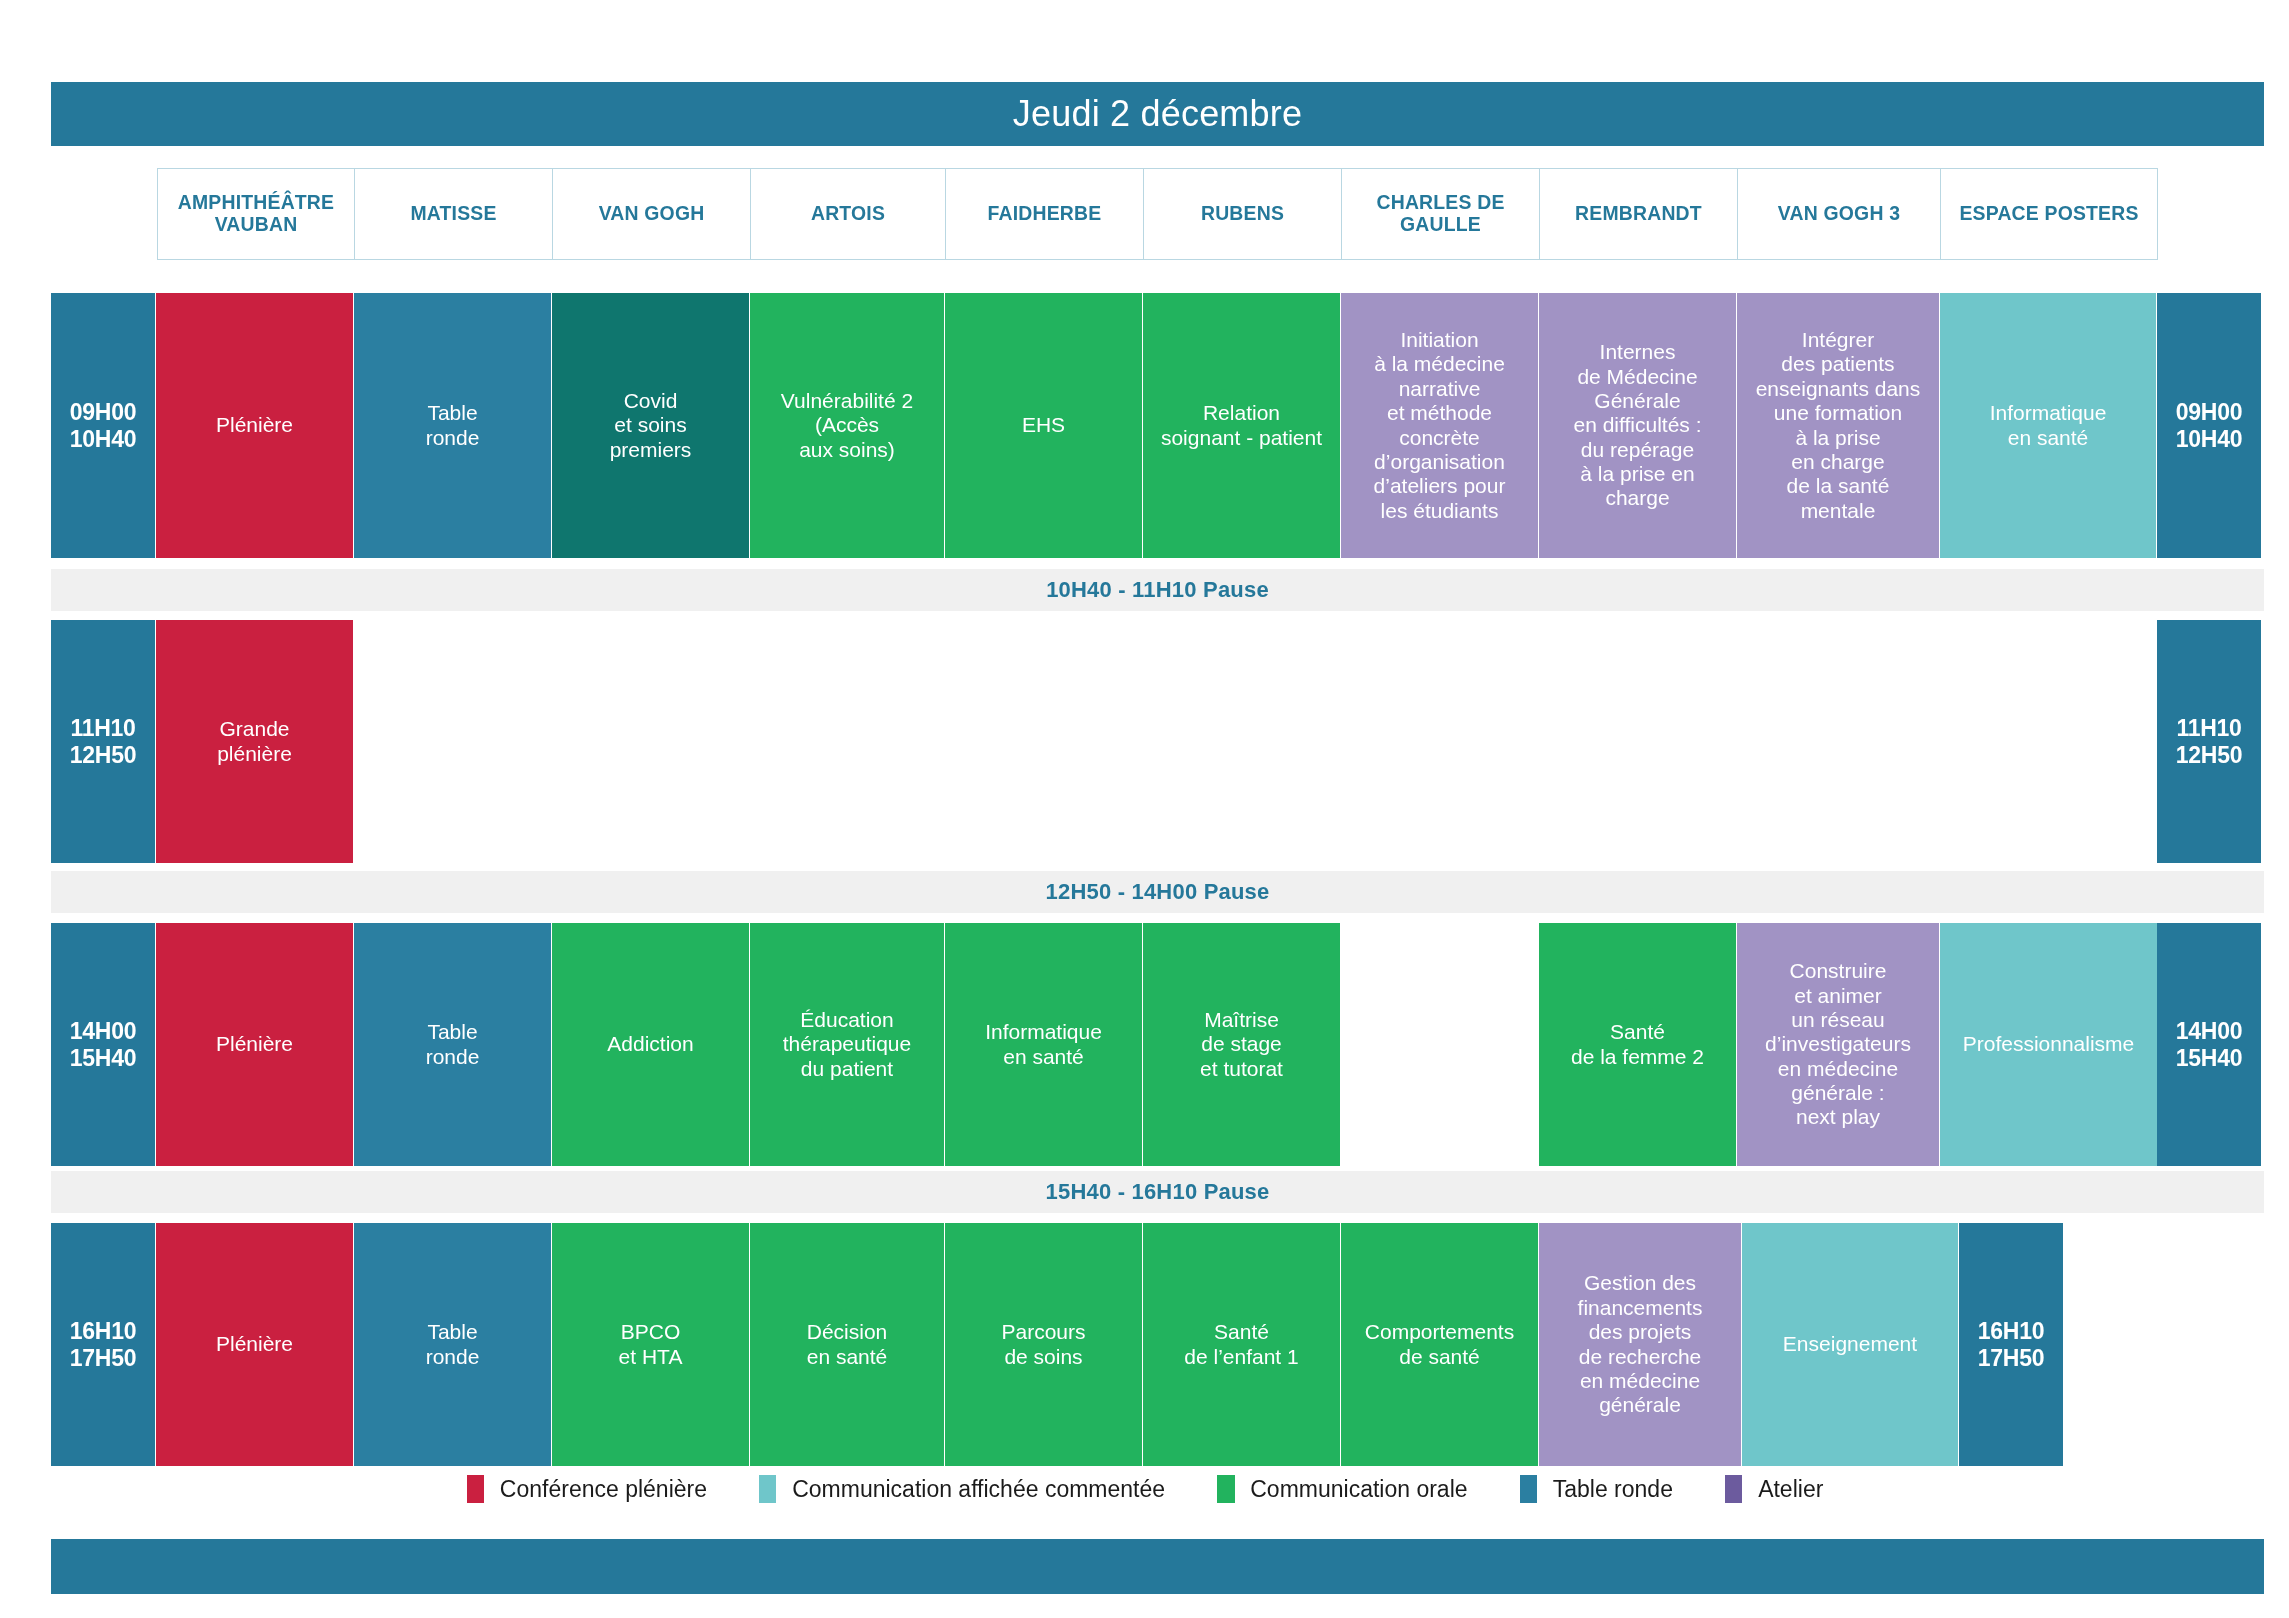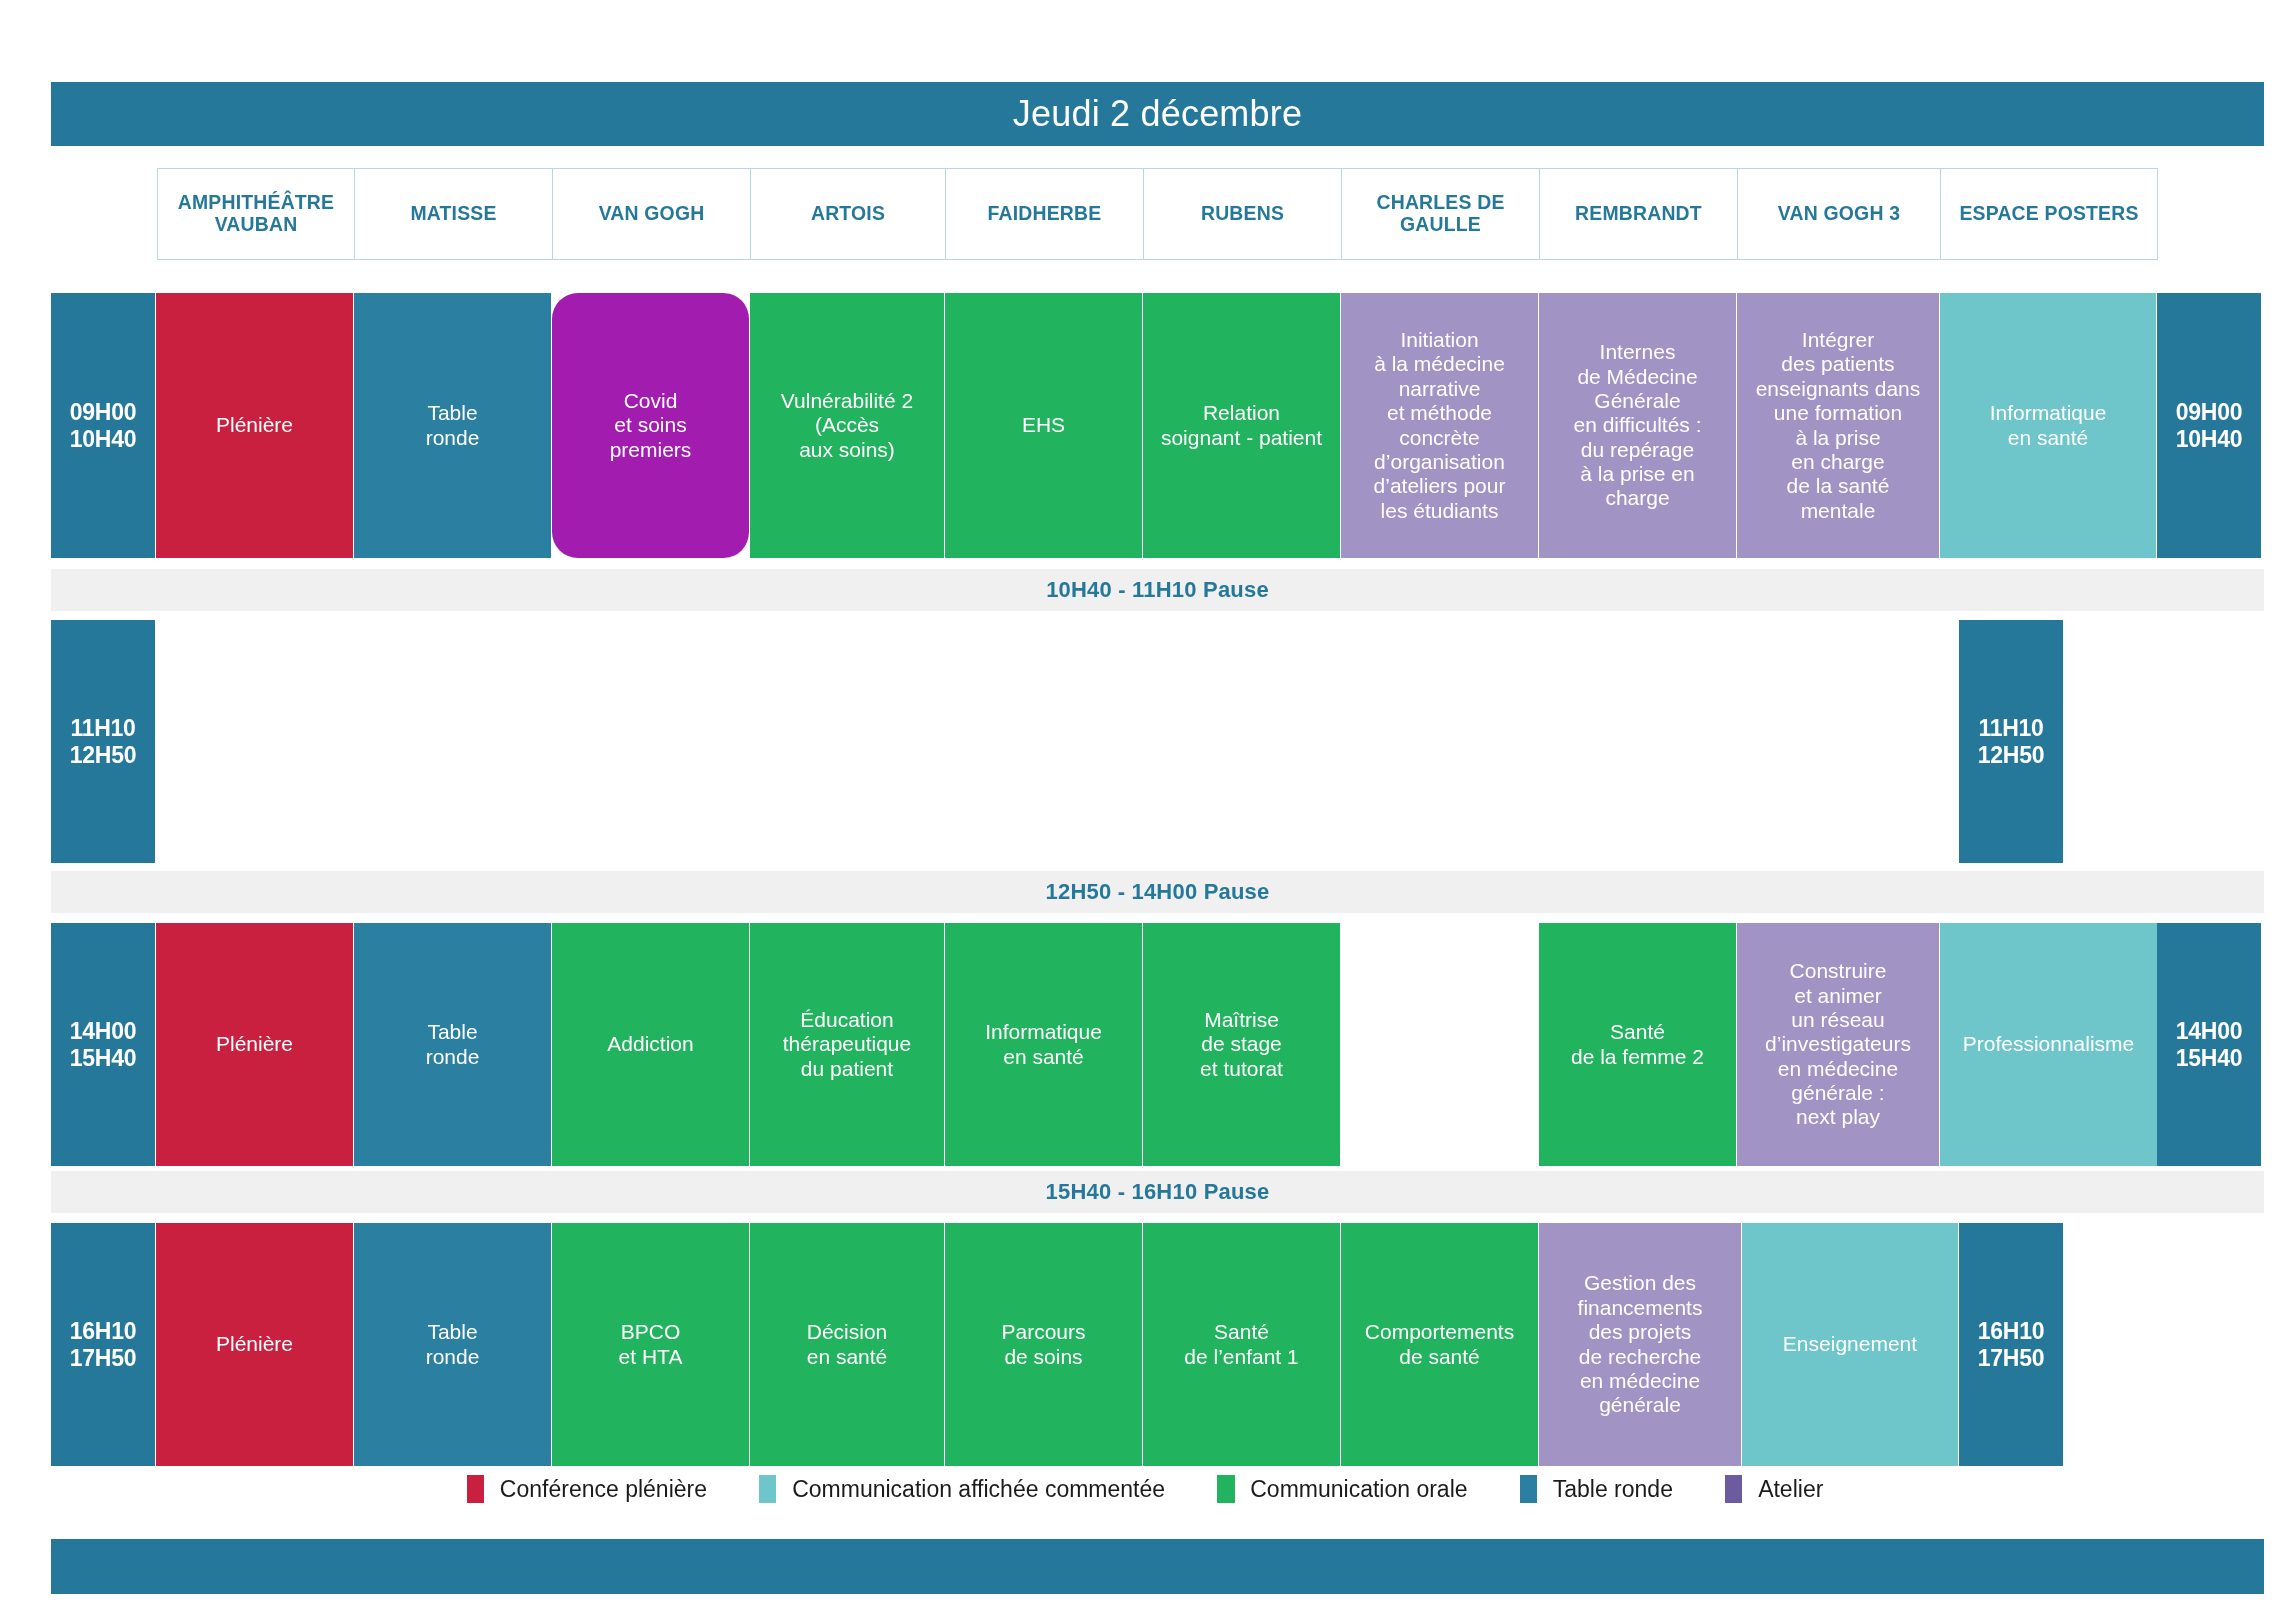--- a/index.html
+++ b/index.html
@@ -225,21 +225,21 @@
             <div>10H40</div>
           </div>
         </div>
         <div class="cell" style="width: 198px; flex: 0 0 198px; background: rgb(202, 32, 64);">
           <span style="white-space: pre-line;">Plénière</span>
         </div>
         <div class="cell" style="width: 198px; flex: 0 0 198px; background: rgb(43, 127, 161);">
           <span style="white-space: pre-line;">Table
 ronde</span>
         </div>
-        <div class="cell" style="width: 198px; flex: 0 0 198px; background: #a21caf; border-radius: 26px;">
+        <div class="cell" style="width: 198px; flex: 0 0 198px; background: #0f766e;">
           <span style="white-space: pre-line;">Covid
 et soins
 premiers</span>
         </div>
         <div class="cell" style="width: 195px; flex: 0 0 195px; background: rgb(34, 179, 94);">
           <span style="white-space: pre-line;">Vulnérabilité 2
 (Accès
 aux soins)</span>
         </div>
         <div class="cell" style="width: 198px; flex: 0 0 198px; background: rgb(34, 179, 94);">
@@ -289,20 +289,24 @@
           </div>
         </div>
       </div>
       <div class="sched-row" style="top: 620px; height: 243px; width: 2213px;">
         <div class="cell time" style="width: 105px; flex: 0 0 105px;">
           <div>
             <div>11H10</div>
             <div>12H50</div>
           </div>
         </div>
+        <div class="cell" style="width: 198px; flex: 0 0 198px; background: rgb(202, 32, 64);">
+          <span style="white-space: pre-line;">Grande
+plénière</span>
+        </div>
         <div class="cell empty" style="width: 198px; flex: 0 0 198px;"></div>
         <div class="cell empty" style="width: 198px; flex: 0 0 198px;"></div>
         <div class="cell empty" style="width: 195px; flex: 0 0 195px;"></div>
         <div class="cell empty" style="width: 198px; flex: 0 0 198px;"></div>
         <div class="cell empty" style="width: 198px; flex: 0 0 198px;"></div>
         <div class="cell empty" style="width: 198px; flex: 0 0 198px;"></div>
         <div class="cell empty" style="width: 198px; flex: 0 0 198px;"></div>
         <div class="cell empty" style="width: 203px; flex: 0 0 203px;"></div>
         <div class="cell empty" style="width: 217px; flex: 0 0 217px;"></div>
         <div class="cell time" style="width: 104px; flex: 0 0 104px;">

